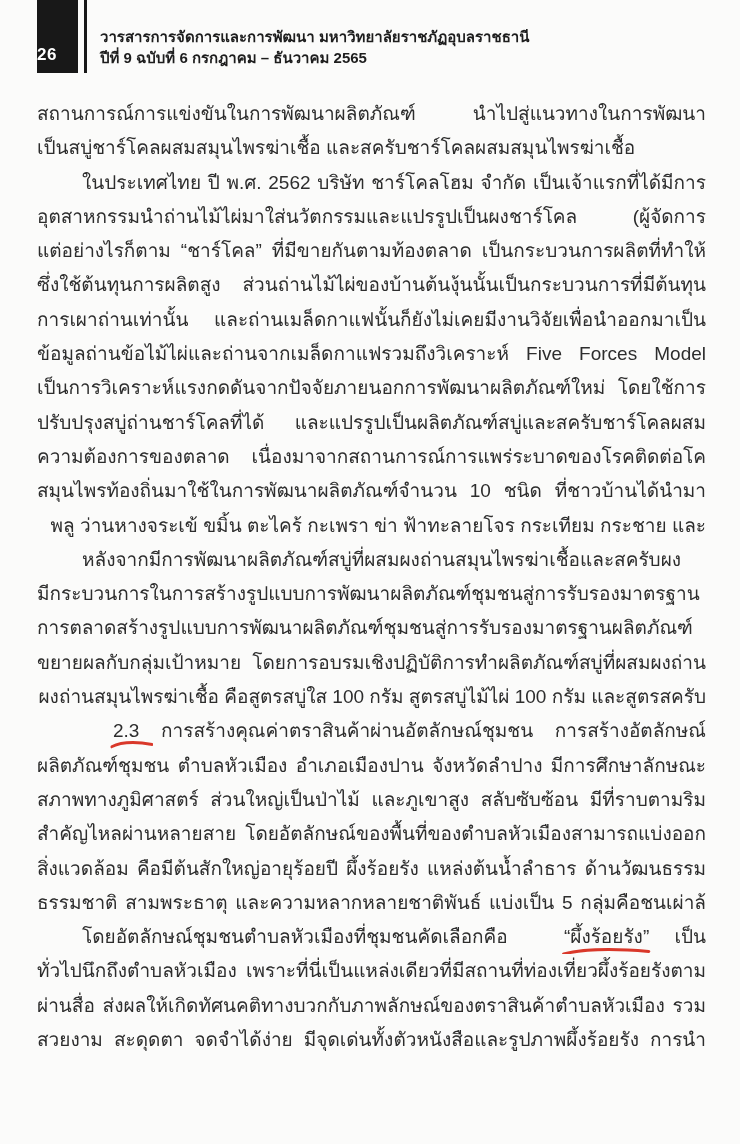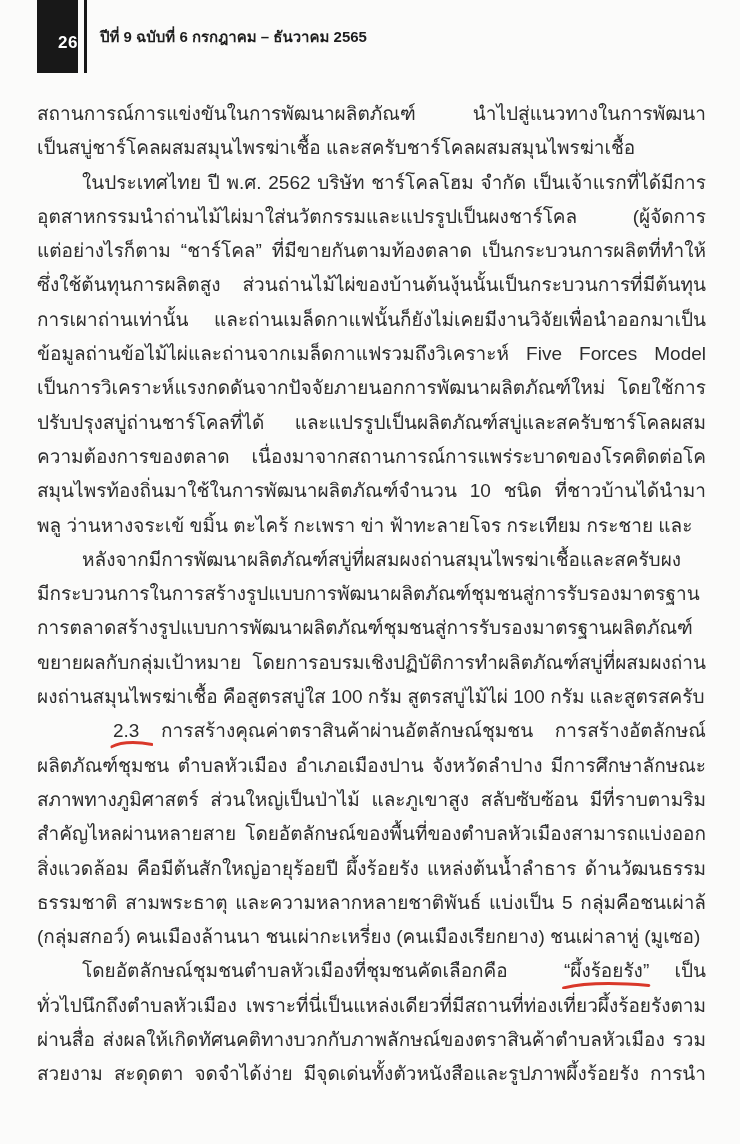--- a/index.html
+++ b/index.html
@@ -12,22 +12,22 @@
   html,body{margin:0;padding:0;}
   body{
     width:740px;height:1144px;position:relative;overflow:hidden;
     background:var(--bg);
     font-family:"Liberation Sans","DejaVu Sans",sans-serif;
   }
   
   .page-number-block{
     position:absolute;left:37px;top:0;width:41px;height:73px;
     background:var(--block);color:#fff;
-    display:flex;align-items:flex-end;justify-content:flex-end;
-    padding-bottom:20px;box-sizing:border-box;
+    display:flex;align-items:flex-end;justify-content:flex-start;
+    padding-bottom:8px;box-sizing:border-box;
     font-size:17px;font-weight:bold;letter-spacing:.5px;
   }
   .header-rule{
     position:absolute;left:84px;top:0;width:3px;height:73px;
     background:var(--block);
   }
   .journal-head{
     position:absolute;left:100px;top:26px;width:600px;
     color:var(--header-ink);font-size:15px;line-height:21px;font-weight:600;
   }
@@ -35,41 +35,42 @@
   .body-text{
     position:absolute;left:37px;top:97px;width:669px;
     color:var(--ink);font-size:19px;line-height:34.3px;
   }
   .paragraph{margin:0;}
   .line{
     height:34.3px;overflow:hidden;
     text-align:justify;text-align-last:justify;
     white-space:normal;
   }
-  .line.last{text-align:left;text-align-last:left;}
+  .line.last{text-align:right;text-align-last:left;}
   .line.indent{text-indent:45px;}
   
   .mark{position:relative;display:inline;margin-left:31px;}
   .mark svg{
     position:absolute;height:10px;pointer-events:none;
   }
   .mark-a svg{left:-12%;bottom:-8px;width:165%;}
   .mark-b svg{left:-3%;bottom:-9px;width:106%;}
   .mark svg path{
     fill:none;stroke:var(--red);stroke-width:3.6;stroke-linecap:round;
   }
 </style>
 </head>
 <body>
 
 <div class="page-number-block">
   <span>26</span>
 </div>
 <div class="header-rule"></div>
 <div class="journal-head">
+  <div>วารสารการจัดการและการพัฒนา มหาวิทยาลัยราชภัฏอุบลราชธานี</div>
   <div>ปีที่ 9 ฉบับที่ 6 กรกฎาคม – ธันวาคม 2565</div>
 </div>
 
 <div class="body-text">
     <div class="paragraph">
       <div class="line"><span>สถานการณ์การแข่งขันในการพัฒนาผลิตภัณฑ์ นำไปสู่แนวทางในการพัฒนาผลิตภัณฑ์ของกลุ่มวิสาหกิจถ่านไม้ไผ่</span></div>
       <div class="line last"><span>เป็นสบู่ชาร์โคลผสมสมุนไพรฆ่าเชื้อ และสครับชาร์โคลผสมสมุนไพรฆ่าเชื้อ</span></div>
     </div>
     <div class="paragraph">
       <div class="line indent"><span>ในประเทศไทย ปี พ.ศ. 2562 บริษัท ชาร์โคลโฮม จำกัด เป็นเจ้าแรกที่ได้มีการใช้ผงชาร์โคลใน</span></div>
@@ -93,21 +94,20 @@
     </div>
     <div class="paragraph">
       <div class="line indent"><span class="mark mark-a">2.3<svg viewBox="0 0 100 12" preserveAspectRatio="none">
             <path d="M3 9.5 C 25 3.5, 58 3, 97 6.5"></path>
           </svg></span><span> การสร้างคุณค่าตราสินค้าผ่านอัตลักษณ์ชุมชน การสร้างอัตลักษณ์ผลิตภัณฑ์ และสร้างตราสินค้า</span></div>
       <div class="line"><span>ผลิตภัณฑ์ชุมชน ตำบลหัวเมือง อำเภอเมืองปาน จังหวัดลำปาง มีการศึกษาลักษณะพื้นที่ตำบลหัวเมือง เห็นว่า</span></div>
       <div class="line"><span>สภาพทางภูมิศาสตร์ ส่วนใหญ่เป็นป่าไม้ และภูเขาสูง สลับซับซ้อน มีที่ราบตามริมแม่น้ำและระหว่างภูเขา มีแม่น้ำ</span></div>
       <div class="line"><span>สำคัญไหลผ่านหลายสาย โดยอัตลักษณ์ของพื้นที่ของตำบลหัวเมืองสามารถแบ่งออกเป็นด้านธรรมชาติและ</span></div>
       <div class="line"><span>สิ่งแวดล้อม คือมีต้นสักใหญ่อายุร้อยปี ผึ้งร้อยรัง แหล่งต้นน้ำลำธาร ด้านวัฒนธรรม งานฝีมือ โดยมี ผ้าย้อมสี</span></div>
       <div class="line"><span>ธรรมชาติ สามพระธาตุ และความหลากหลายชาติพันธ์ แบ่งเป็น 5 กลุ่มคือชนเผ่าล้วะและลื้อ ชนเผ่าปกาเกอะญอ</span></div>
-      <div class="line last"><span>(กลุ่มสกอว์) คนเมืองล้านนา ชนเผ่ากะเหรี่ยง (คนเมืองเรียกยาง) ชนเผ่าลาหู่ (มูเซอ)</span></div>
     </div>
     <div class="paragraph">
       <div class="line indent"><span>โดยอัตลักษณ์ชุมชนตำบลหัวเมืองที่ชุมชนคัดเลือกคือ </span><span class="mark mark-b">“ผึ้งร้อยรัง”<svg viewBox="0 0 100 12" preserveAspectRatio="none">
             <path d="M3 9.5 C 25 3.5, 58 3, 97 6.5"></path>
           </svg></span><span> เป็นสัญลักษณ์สามารถเชื่อมโยงให้คน</span></div>
       <div class="line"><span>ทั่วไปนึกถึงตำบลหัวเมือง เพราะที่นี่เป็นแหล่งเดียวที่มีสถานที่ท่องเที่ยวผึ้งร้อยรังตามธรรมชาติและคนทั่วไปรับรู้</span></div>
       <div class="line"><span>ผ่านสื่อ ส่งผลให้เกิดทัศนคติทางบวกกับภาพลักษณ์ของตราสินค้าตำบลหัวเมือง รวมถึงการออกแบบมีความ</span></div>
       <div class="line"><span>สวยงาม สะดุดตา จดจำได้ง่าย มีจุดเด่นทั้งตัวหนังสือและรูปภาพผึ้งร้อยรัง การนำตราสินค้าติดลงบนผลิตภัณฑ์</span></div>
     </div>
   </div>

